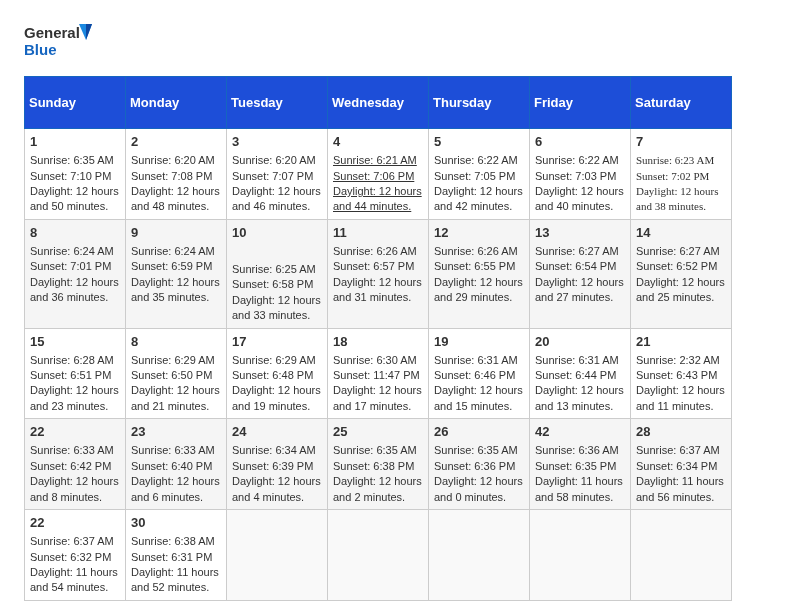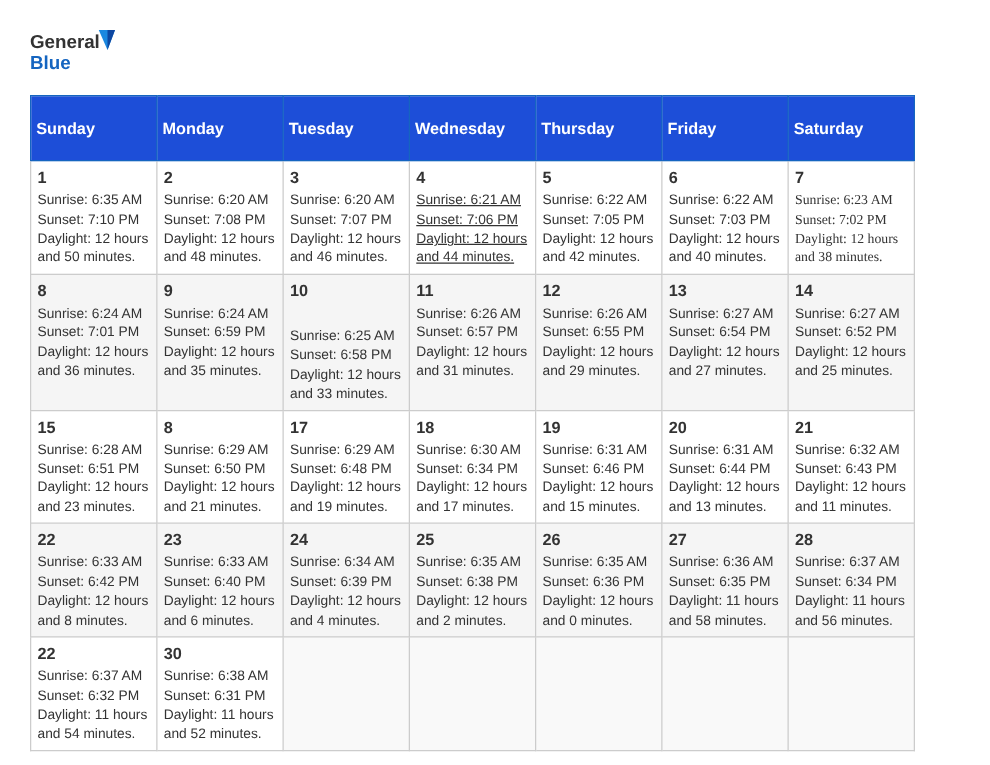--- a/index.html
+++ b/index.html
@@ -230,41 +230,41 @@
           <td>
             <span class="day-num">17</span>
             <div style="white-space: pre-wrap;">Sunrise: 6:29 AM
 Sunset: 6:48 PM
 Daylight: 12 hours
 and 19 minutes.</div>
           </td>
           <td>
             <span class="day-num">18</span>
             <div style="white-space: pre-wrap;">Sunrise: 6:30 AM
-Sunset: 6:34 PM
+Sunset: 11:47 PM
 Daylight: 12 hours
 and 17 minutes.</div>
           </td>
           <td>
             <span class="day-num">19</span>
             <div style="white-space: pre-wrap;">Sunrise: 6:31 AM
 Sunset: 6:46 PM
 Daylight: 12 hours
 and 15 minutes.</div>
           </td>
           <td>
             <span class="day-num">20</span>
             <div style="white-space: pre-wrap;">Sunrise: 6:31 AM
 Sunset: 6:44 PM
 Daylight: 12 hours
 and 13 minutes.</div>
           </td>
           <td>
             <span class="day-num">21</span>
-            <div style="white-space: pre-wrap;">Sunrise: 6:32 AM
+            <div style="white-space: pre-wrap;">Sunrise: 2:32 AM
 Sunset: 6:43 PM
 Daylight: 12 hours
 and 11 minutes.</div>
           </td>
         </tr>
         <tr>
           <td>
             <span class="day-num">22</span>
             <div style="white-space: pre-wrap;">Sunrise: 6:33 AM
 Sunset: 6:42 PM
@@ -293,21 +293,21 @@
 and 2 minutes.</div>
           </td>
           <td>
             <span class="day-num">26</span>
             <div style="white-space: pre-wrap;">Sunrise: 6:35 AM
 Sunset: 6:36 PM
 Daylight: 12 hours
 and 0 minutes.</div>
           </td>
           <td>
-            <span class="day-num">27</span>
+            <span class="day-num">42</span>
             <div style="white-space: pre-wrap;">Sunrise: 6:36 AM
 Sunset: 6:35 PM
 Daylight: 11 hours
 and 58 minutes.</div>
           </td>
           <td>
             <span class="day-num">28</span>
             <div style="white-space: pre-wrap;">Sunrise: 6:37 AM
 Sunset: 6:34 PM
 Daylight: 11 hours

